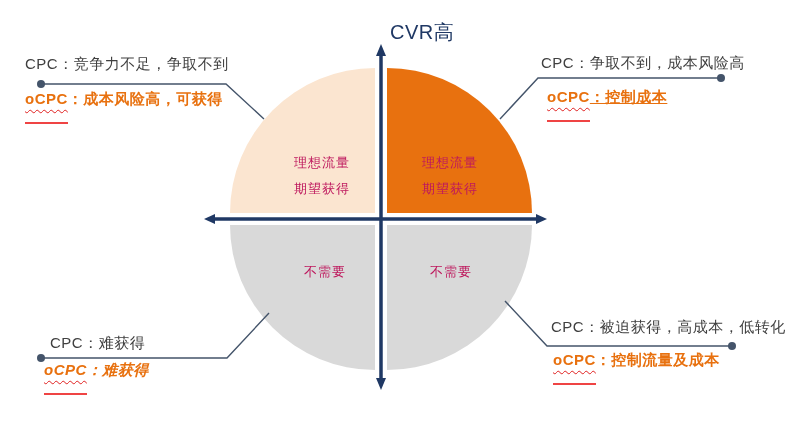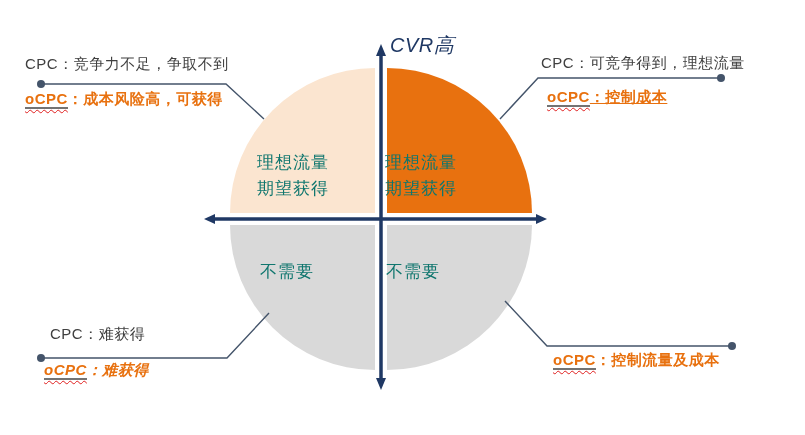--- a/index.html
+++ b/index.html
@@ -10,37 +10,37 @@
   .stage{position:absolute;left:0;top:0;width:805px;height:435px;}
   svg.canvas{position:absolute;left:0;top:0;}
 
   .abs{position:absolute;white-space:nowrap;}
 
   .axis-label{
     font-size:20px;color:#1F3864;letter-spacing:0.5px;
   }
 
   .q-label{
-    position:absolute;width:130px;text-align:left;
-    font-size:17px;color:#0f766e;letter-spacing:1px;
+    position:absolute;width:130px;text-align:center;
+    font-size:13px;color:#be185d;letter-spacing:1px;
   }
   .q-label .ln{line-height:26px;}
 
   .note-cpc{
     font-size:15px;color:#404040;letter-spacing:0.5px;text-align:right;
   }
   .note-ocpc{
     font-size:15px;font-weight:bold;color:#E8710F;letter-spacing:0.5px;
   }
   .ocpc-word{
     display:inline-block;
-    border-bottom:2px solid #737373;
+    border-bottom:2px solid #ef4444;
     text-decoration:underline wavy #E02020 1px;
     text-underline-offset:5px;
-    padding-bottom:0;
+    padding-bottom:15px;
   }
 </style>
 </head>
 <body>
 
 <div class="stage">
 
   <svg class="canvas" width="805" height="435" viewBox="0 0 805 435">
 
     <path d="M 375 213 L 230 213 A 145 145 0 0 1 375 68 Z" fill="#FBE5D0"></path>
@@ -62,21 +62,21 @@
     <polyline points="500,119 538,78 721,78" fill="none" stroke-width="1.4" stroke="#44546A"></polyline>
     <circle cx="721" cy="78" r="4" fill="#44546A"></circle>
 
     <polyline points="41,358 227,358 269,313" fill="none" stroke-width="1.4" stroke="#44546A"></polyline>
     <circle cx="41" cy="358" r="4" fill="#44546A"></circle>
 
     <polyline points="505,301 547,346 732,346" fill="none" stroke-width="1.4" stroke="#44546A"></polyline>
     <circle cx="732" cy="346" r="4" fill="#44546A"></circle>
   </svg>
 
-  <div class="abs axis-label" style="left:390px;top:32px;font-style:italic;">CVR高</div>
+  <div class="abs axis-label" style="left:390px;top:19px;">CVR高</div>
 
   <div class="q-label" style="left:257px;top:150px;">
     <div class="ln">理想流量</div>
     <div class="ln">期望获得</div>
   </div>
 
   <div class="q-label" style="left:385px;top:150px;">
     <div class="ln">理想流量</div>
     <div class="ln">期望获得</div>
   </div>
@@ -87,27 +87,28 @@
 
   <div class="q-label" style="left:386px;top:259px;">
     <div class="ln">不需要</div>
   </div>
 
   <div class="abs note-cpc" style="left:25px;top:55px;">CPC：竞争力不足，争取不到</div>
   <div class="abs note-ocpc" style="left:25px;top:90px;">
     <span class="ocpc-word">oCPC</span><span>：成本风险高，可获得</span>
   </div>
 
-  <div class="abs note-cpc" style="left:541px;top:54px;">CPC：可竞争得到，理想流量</div>
+  <div class="abs note-cpc" style="left:541px;top:54px;">CPC：争取不到，成本风险高</div>
   <div class="abs note-ocpc" style="left:547px;top:88px;text-decoration:underline;">
     <span class="ocpc-word">oCPC</span><span>：控制成本</span>
   </div>
 
-  <div class="abs note-cpc" style="left:50px;top:325px;">CPC：难获得</div>
+  <div class="abs note-cpc" style="left:50px;top:334px;">CPC：难获得</div>
   <div class="abs note-ocpc" style="left:44px;top:361px;font-style:italic;">
     <span class="ocpc-word">oCPC</span><span>：难获得</span>
   </div>
 
+  <div class="abs note-cpc" style="left:551px;top:318px;">CPC：被迫获得，高成本，低转化</div>
   <div class="abs note-ocpc" style="left:553px;top:351px;">
     <span class="ocpc-word">oCPC</span><span>：控制流量及成本</span>
   </div>
 
 </div>
 
 </body></html>

